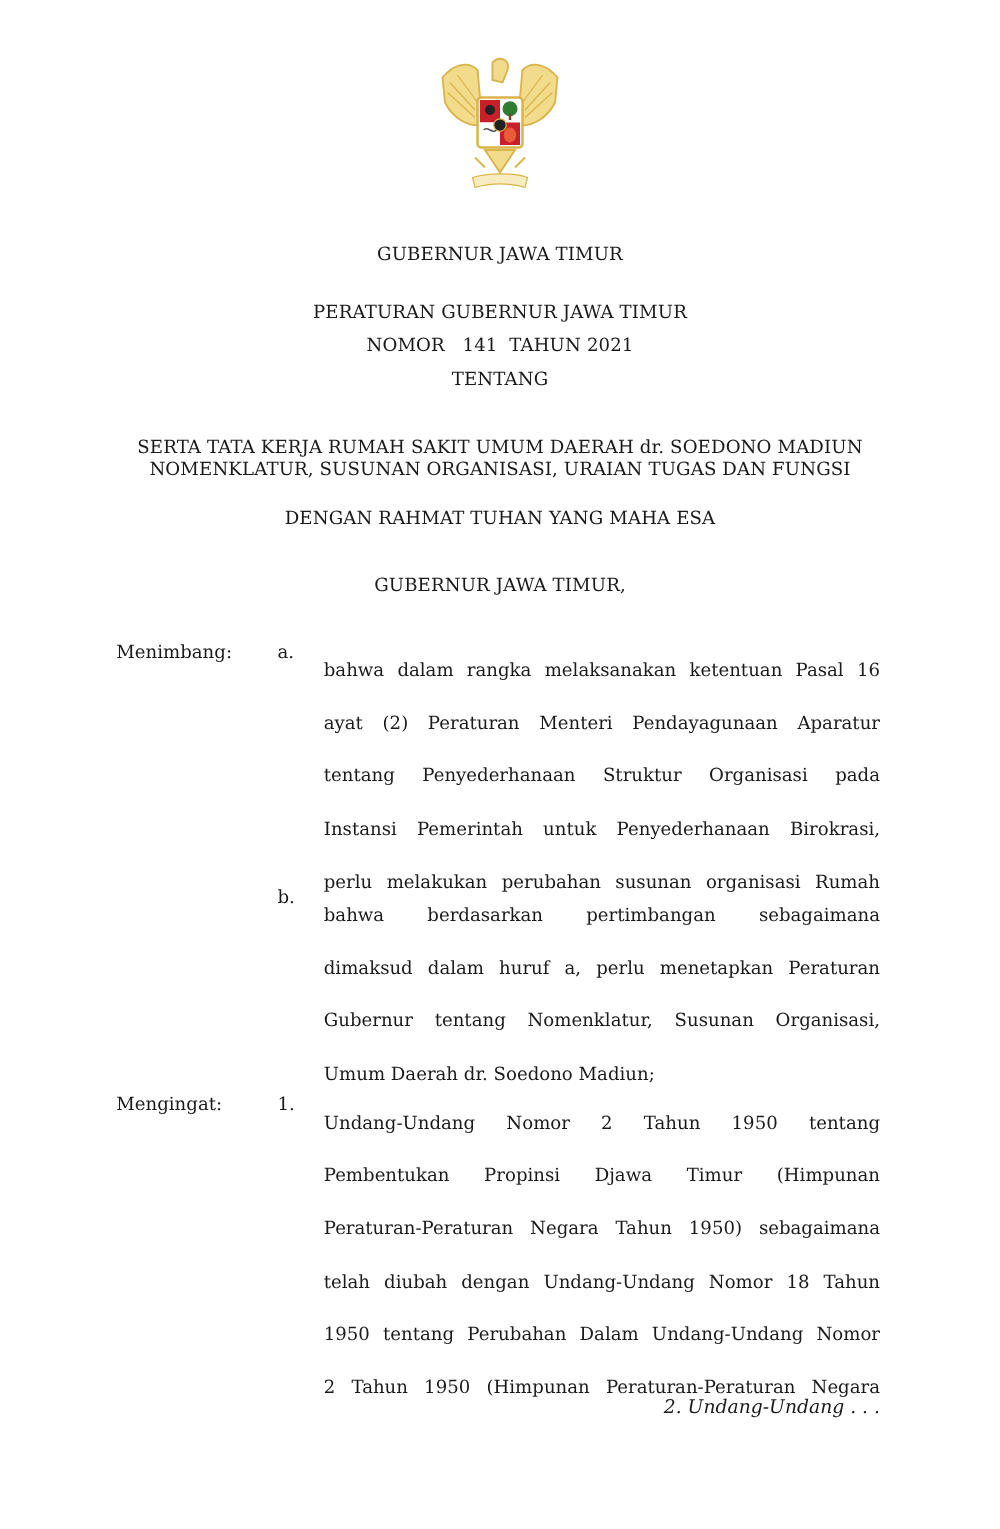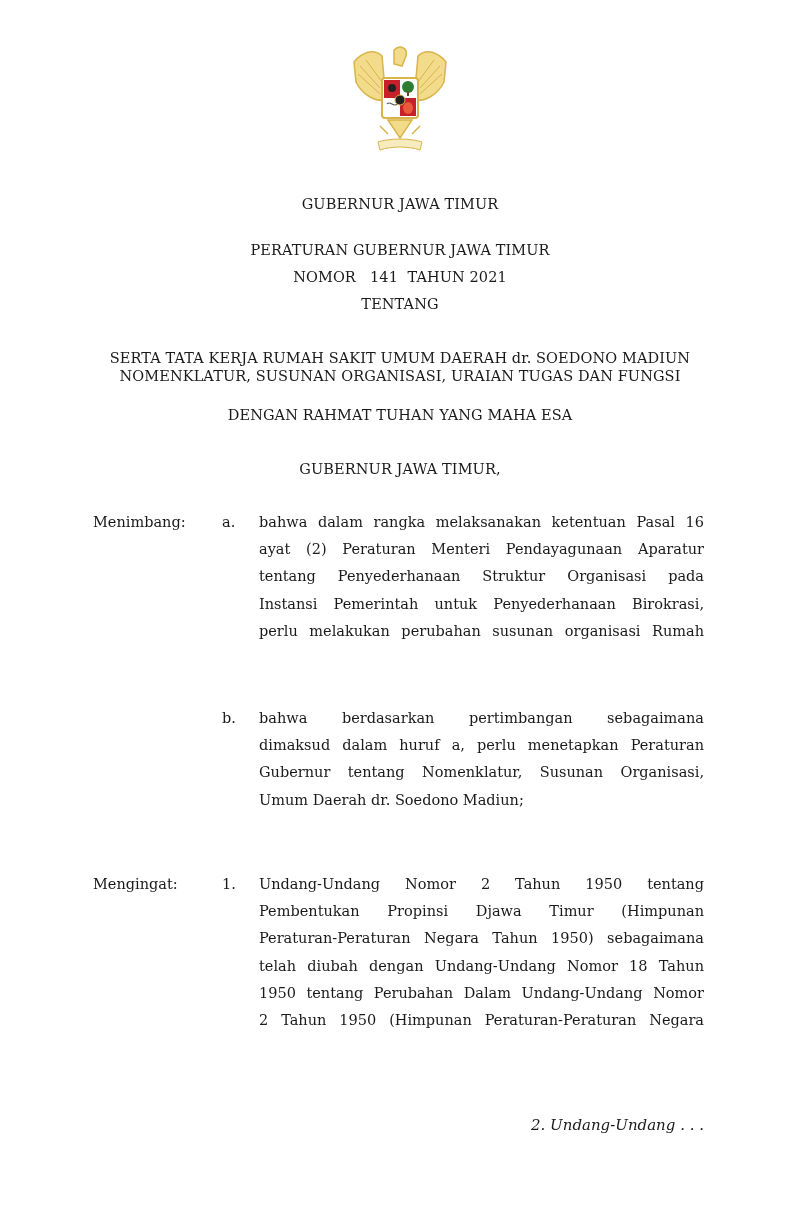--- a/index.html
+++ b/index.html
@@ -5,21 +5,21 @@
   html, body { margin: 0; padding: 0; background: #ffffff; }
   body { width: 800px; height: 1223px; position: relative; overflow: hidden;
          font-family: "DejaVu Serif", "Liberation Serif", serif; color: #1a1a1a; }
   .emblem { position: absolute; left: 344px; top: 42px; width: 112px; height: 114px; }
   .center-line { position: absolute; left: 0; width: 800px; text-align: center;
                  font-size: 14.5px; letter-spacing: 0.1px; white-space: nowrap; }
   .section-label { position: absolute; left: 93px; font-size: 14.5px; }
   .item-marker { position: absolute; left: 222px; font-size: 14.5px; }
   .item-body { position: absolute; left: 259px; width: 445px; font-size: 14.5px;
                line-height: 27.2px; text-align: justify; }
-  .item-body .ln { display: block; text-align: justify; text-align-last: justify; white-space: nowrap; }
+  .item-body .ln { display: block; text-align: justify; text-align-last: justify; white-space: nowrap; margin-top: 15px; }
   .item-body .ln.last { text-align-last: left; }
   .catchword { position: absolute; right: 96px; top: 1116px; font-size: 15px; font-style: italic; }
 </style>
 </head>
 <body>
 
 <div class="emblem">
   <svg width="112" height="114" viewBox="0 0 112 114">
 
     <path d="M10 20 C18 10 30 6 38 14 L42 58 C30 60 18 52 12 40 Z" fill="#f2dc8c" stroke="#d9b44a" stroke-width="1.5"></path>

